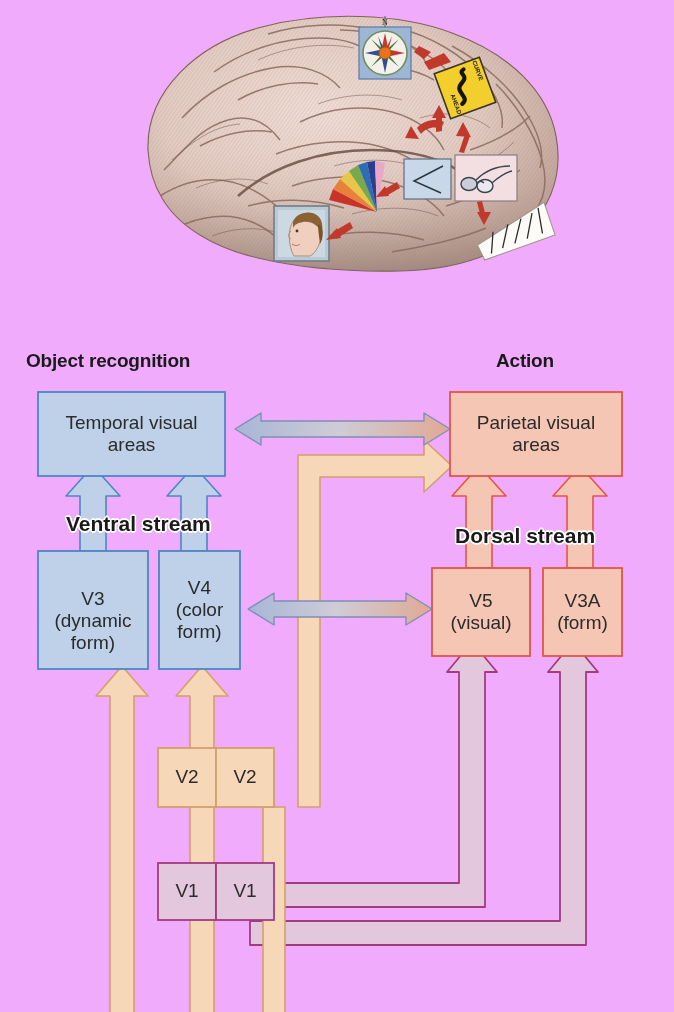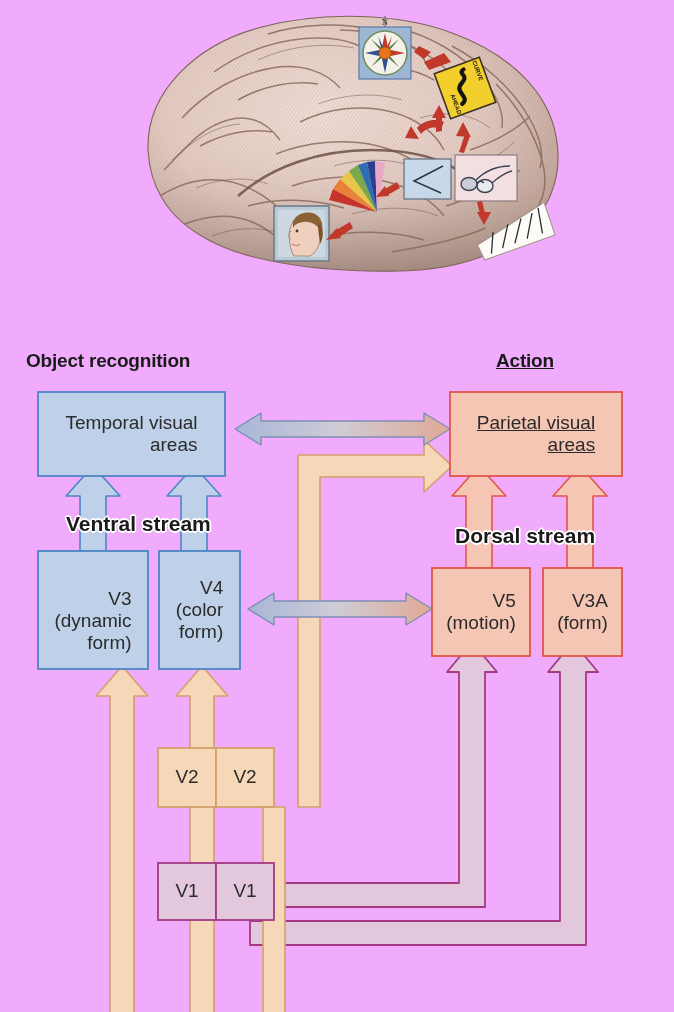--- a/index.html
+++ b/index.html
@@ -26,21 +26,21 @@
     font-weight:bold;
     font-size:19px;
     letter-spacing:-0.2px;
     color:#1a1a1a;
     white-space:nowrap;
   }
   .boxlabel{
     position:absolute;
     font-size:19px;
     color:#2b2b2b;
-    text-align:right;
+    text-align:center;
     line-height:1.16;
     white-space:pre-line;
     display:flex;align-items:center;justify-content:center;
     pointer-events:none;
   }
   .streamlabel{
     position:absolute;
     font-weight:bold;
     font-size:21px;
     color:#1a1a1a;
@@ -348,39 +348,39 @@
       <rect x="543" y="268" width="79" height="88" fill="#f6c6b4" stroke="#e2564a" stroke-width="1.8"></rect>
 
       <rect x="158" y="448" width="58" height="59" fill="#f6d7b8" stroke="#d2a06b" stroke-width="1.8"></rect>
       <rect x="216" y="448" width="58" height="59" fill="#f6d7b8" stroke="#d2a06b" stroke-width="1.8"></rect>
 
       <rect x="158" y="563" width="58" height="57" fill="#e3c7dd" stroke="#a33a82" stroke-width="1.8"></rect>
       <rect x="216" y="563" width="58" height="57" fill="#e3c7dd" stroke="#a33a82" stroke-width="1.8"></rect>
     </svg>
 
     <div class="hdr" style="left:26px;top:50px;">Object recognition</div>
-    <div class="hdr" style="left:496px;top:50px;text-decoration:underline;">Action</div>
+    <div class="hdr" style="left:496px;top:50px;">Action</div>
 
     <div class="boxlabel" style="left:38px;top:92px;width:187px;height:84px;">Temporal visual
 areas</div>
-    <div class="boxlabel" style="left:450px;top:92px;width:172px;height:84px;text-decoration:underline;">Parietal visual
+    <div class="boxlabel" style="left:450px;top:92px;width:172px;height:84px;">Parietal visual
 areas</div>
 
     <div class="streamlabel" style="left:66px;top:212px;">Ventral stream</div>
     <div class="streamlabel" style="left:455px;top:224px;">Dorsal stream</div>
 
     <div class="boxlabel" style="left:38px;top:251px;width:110px;height:140px;">V3
 (dynamic
 form)</div>
     <div class="boxlabel" style="left:159px;top:251px;width:81px;height:118px;">V4
 (color
 form)</div>
 
     <div class="boxlabel" style="left:432px;top:268px;width:98px;height:88px;">V5
-(motion)</div>
+(visual)</div>
     <div class="boxlabel" style="left:543px;top:268px;width:79px;height:88px;border-radius:19px;">V3A
 (form)</div>
 
     <div class="boxlabel" style="left:158px;top:448px;width:58px;height:59px;">V2</div>
     <div class="boxlabel" style="left:216px;top:448px;width:58px;height:59px;">V2</div>
 
     <div class="boxlabel" style="left:158px;top:563px;width:58px;height:57px;">V1</div>
     <div class="boxlabel" style="left:216px;top:563px;width:58px;height:57px;">V1</div>
   </div>
 

